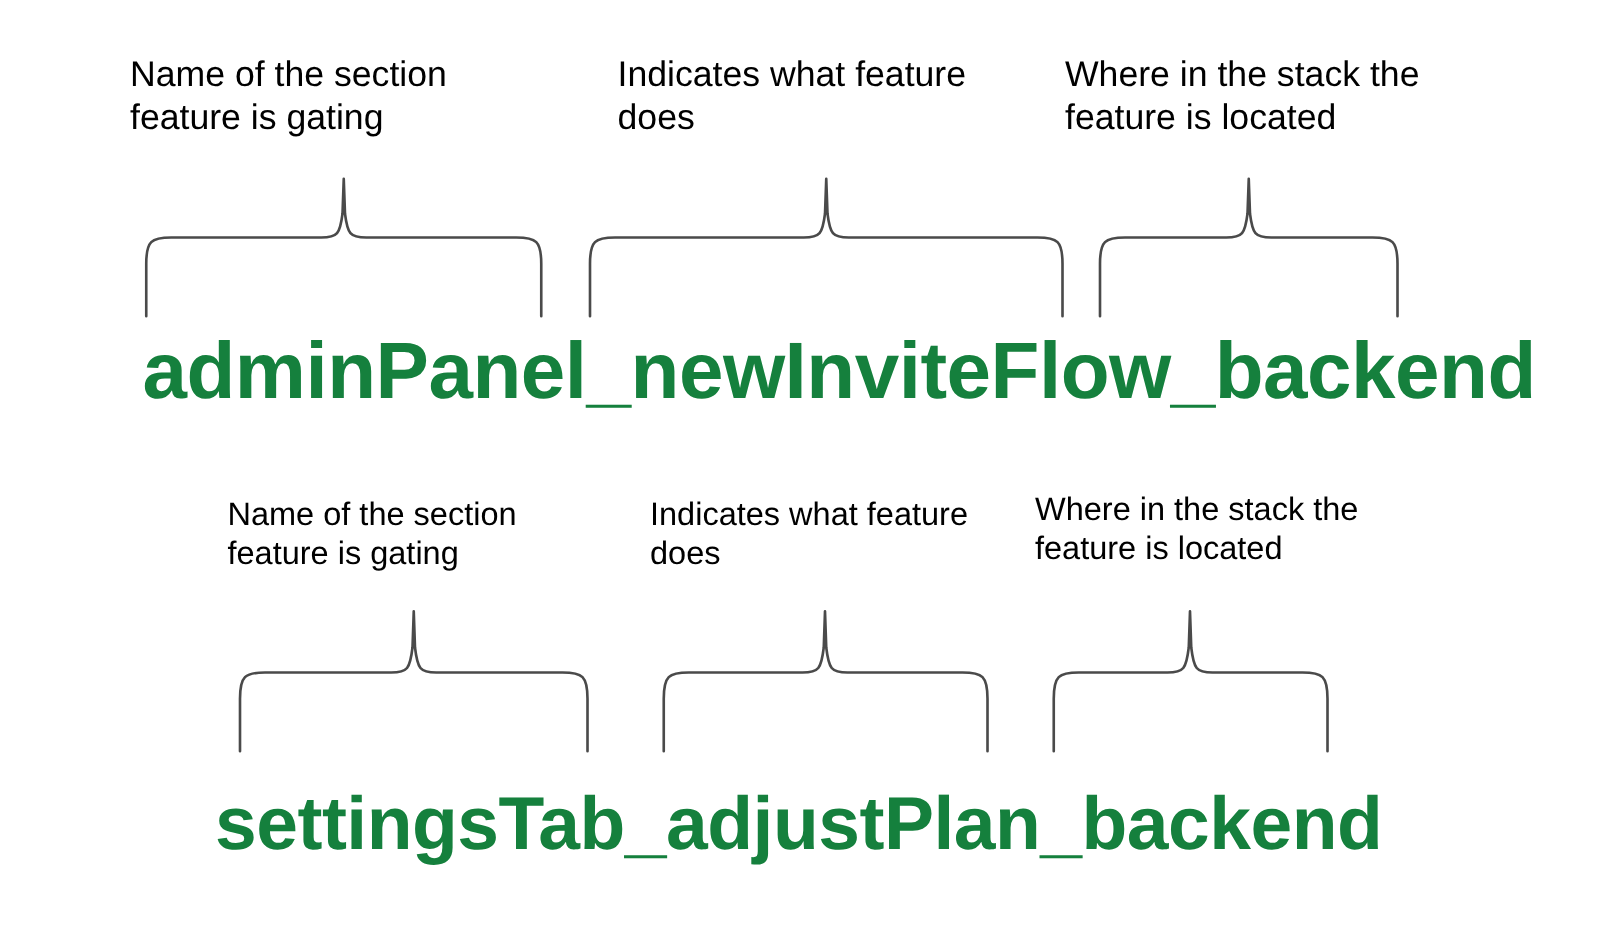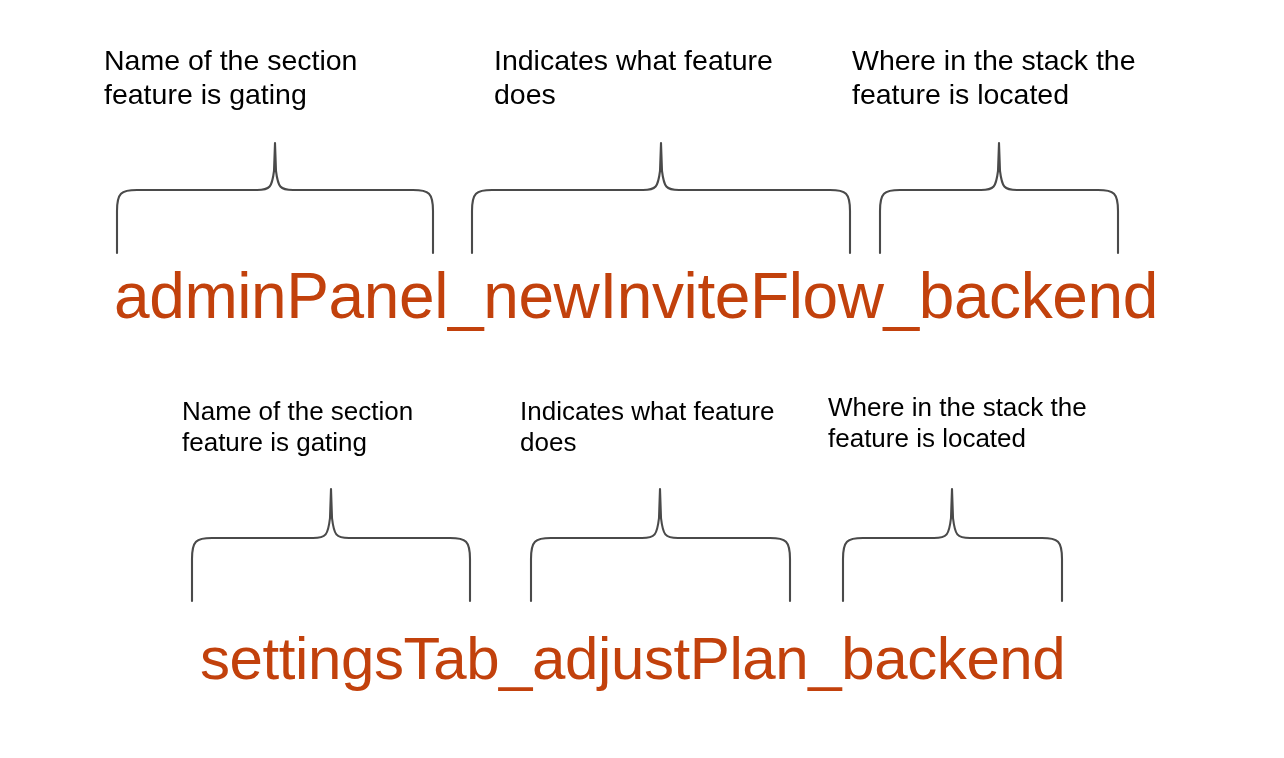--- a/index.html
+++ b/index.html
@@ -22,23 +22,23 @@
   .caption {
     position: absolute;
     color: #000000;
     text-align: left;
     line-height: 1.18;
     white-space: pre-line;
     font-weight: 400;
   }
   .flag-name {
     position: absolute;
-    color: #c2410c;
+    color: #15803d;
     white-space: nowrap;
-    font-weight: 400;
+    font-weight: 700;
     letter-spacing: -0.4px;
   }
   .brace {
     position: absolute;
     overflow: visible;
   }
   .brace path {
     fill: none;
     stroke: #4a4a4a;
     stroke-linecap: round;
@@ -60,21 +60,21 @@
   
   .r2-cap { font-size: 26px; }
   .r2-cap-0 { left: 182px; top: 396px; width: 300px; }
   .r2-cap-1 { left: 520px; top: 396px; width: 280px; }
   .r2-cap-2 { left: 828px; top: 392px; width: 306px; }
 
   .r2-brace-0 { left: 190px; top: 489px; width: 282px; height: 112px; }
   .r2-brace-1 { left: 529px; top: 489px; width: 263px; height: 112px; }
   .r2-brace-2 { left: 841px; top: 489px; width: 223px; height: 112px; }
 
-  .r2-flag { left: 200px; top: 624px; font-size: 60px; }
+  .r2-flag { left: 172px; top: 624px; font-size: 60px; }
 </style>
 </head>
 <body>
 
 <div id="canvas">
 
   <div class="caption r1-cap r1-cap-0">Name of the section
 feature is gating</div>
 
   <div class="caption r1-cap r1-cap-1">Indicates what feature

